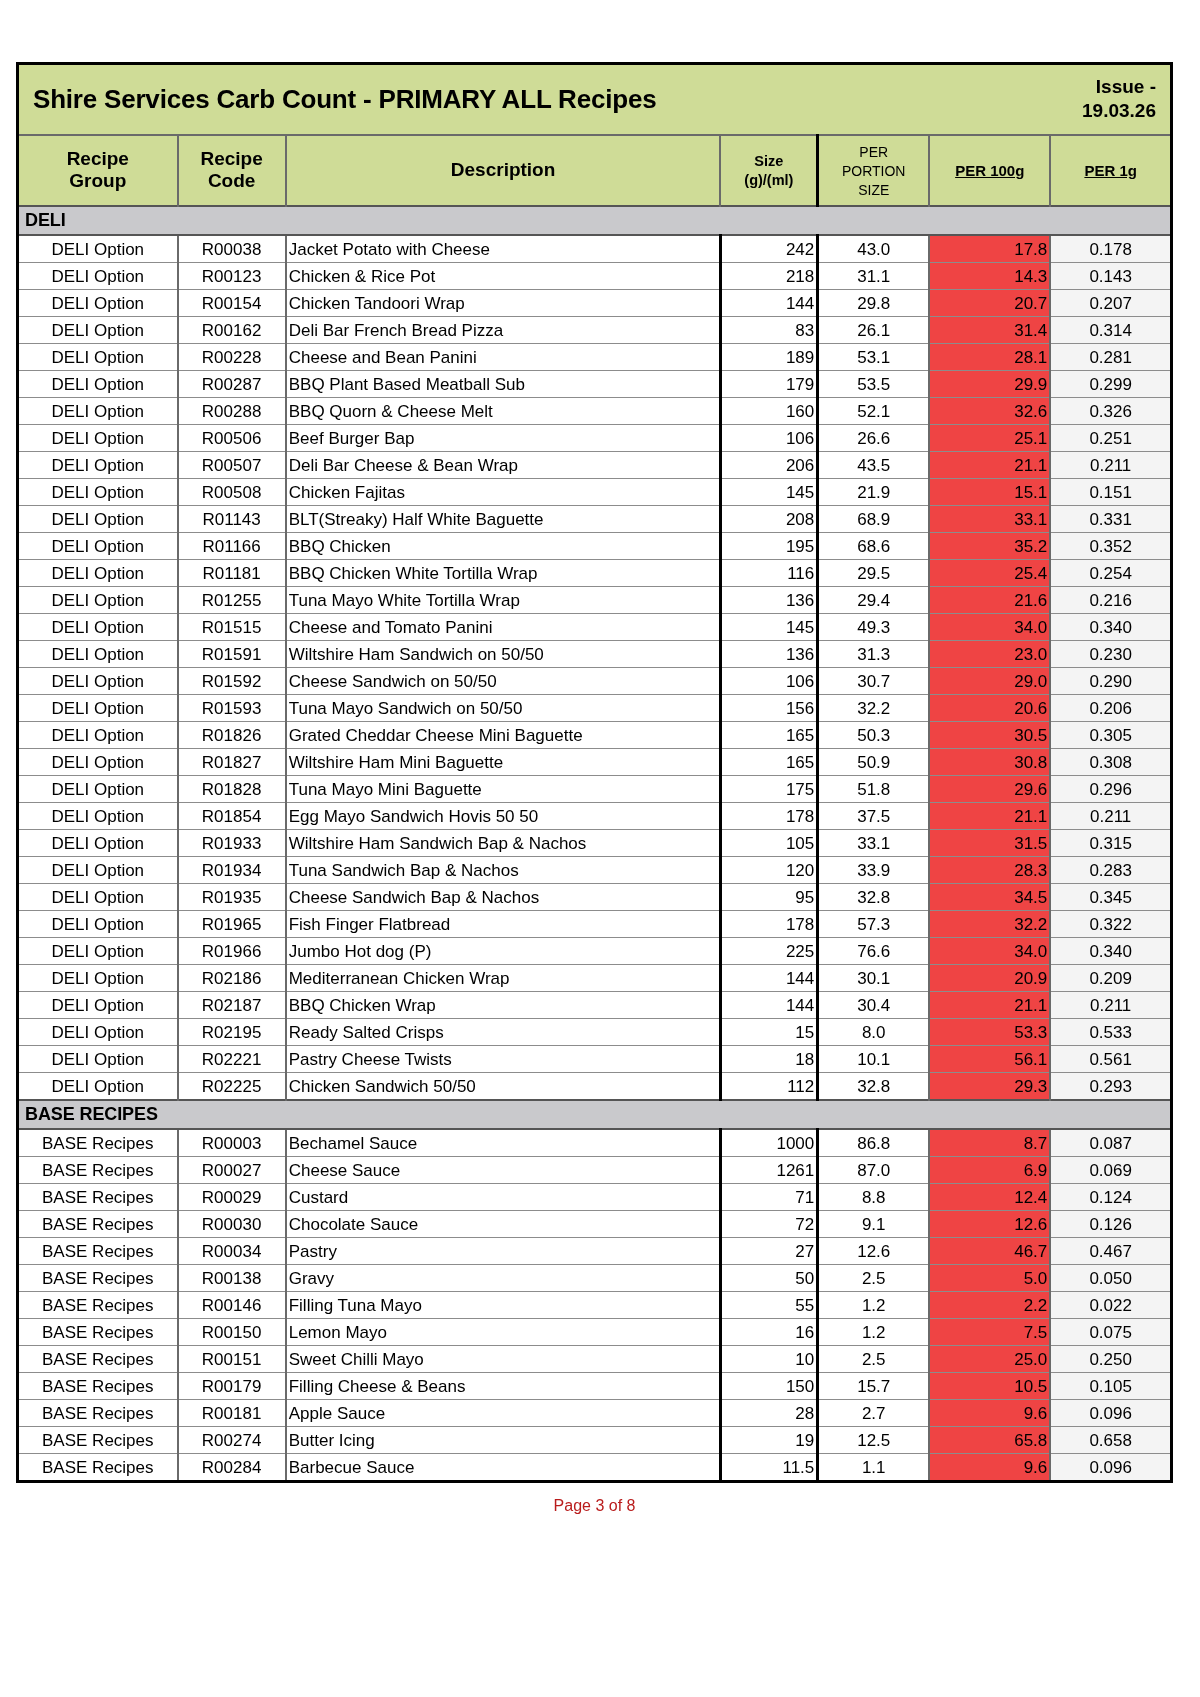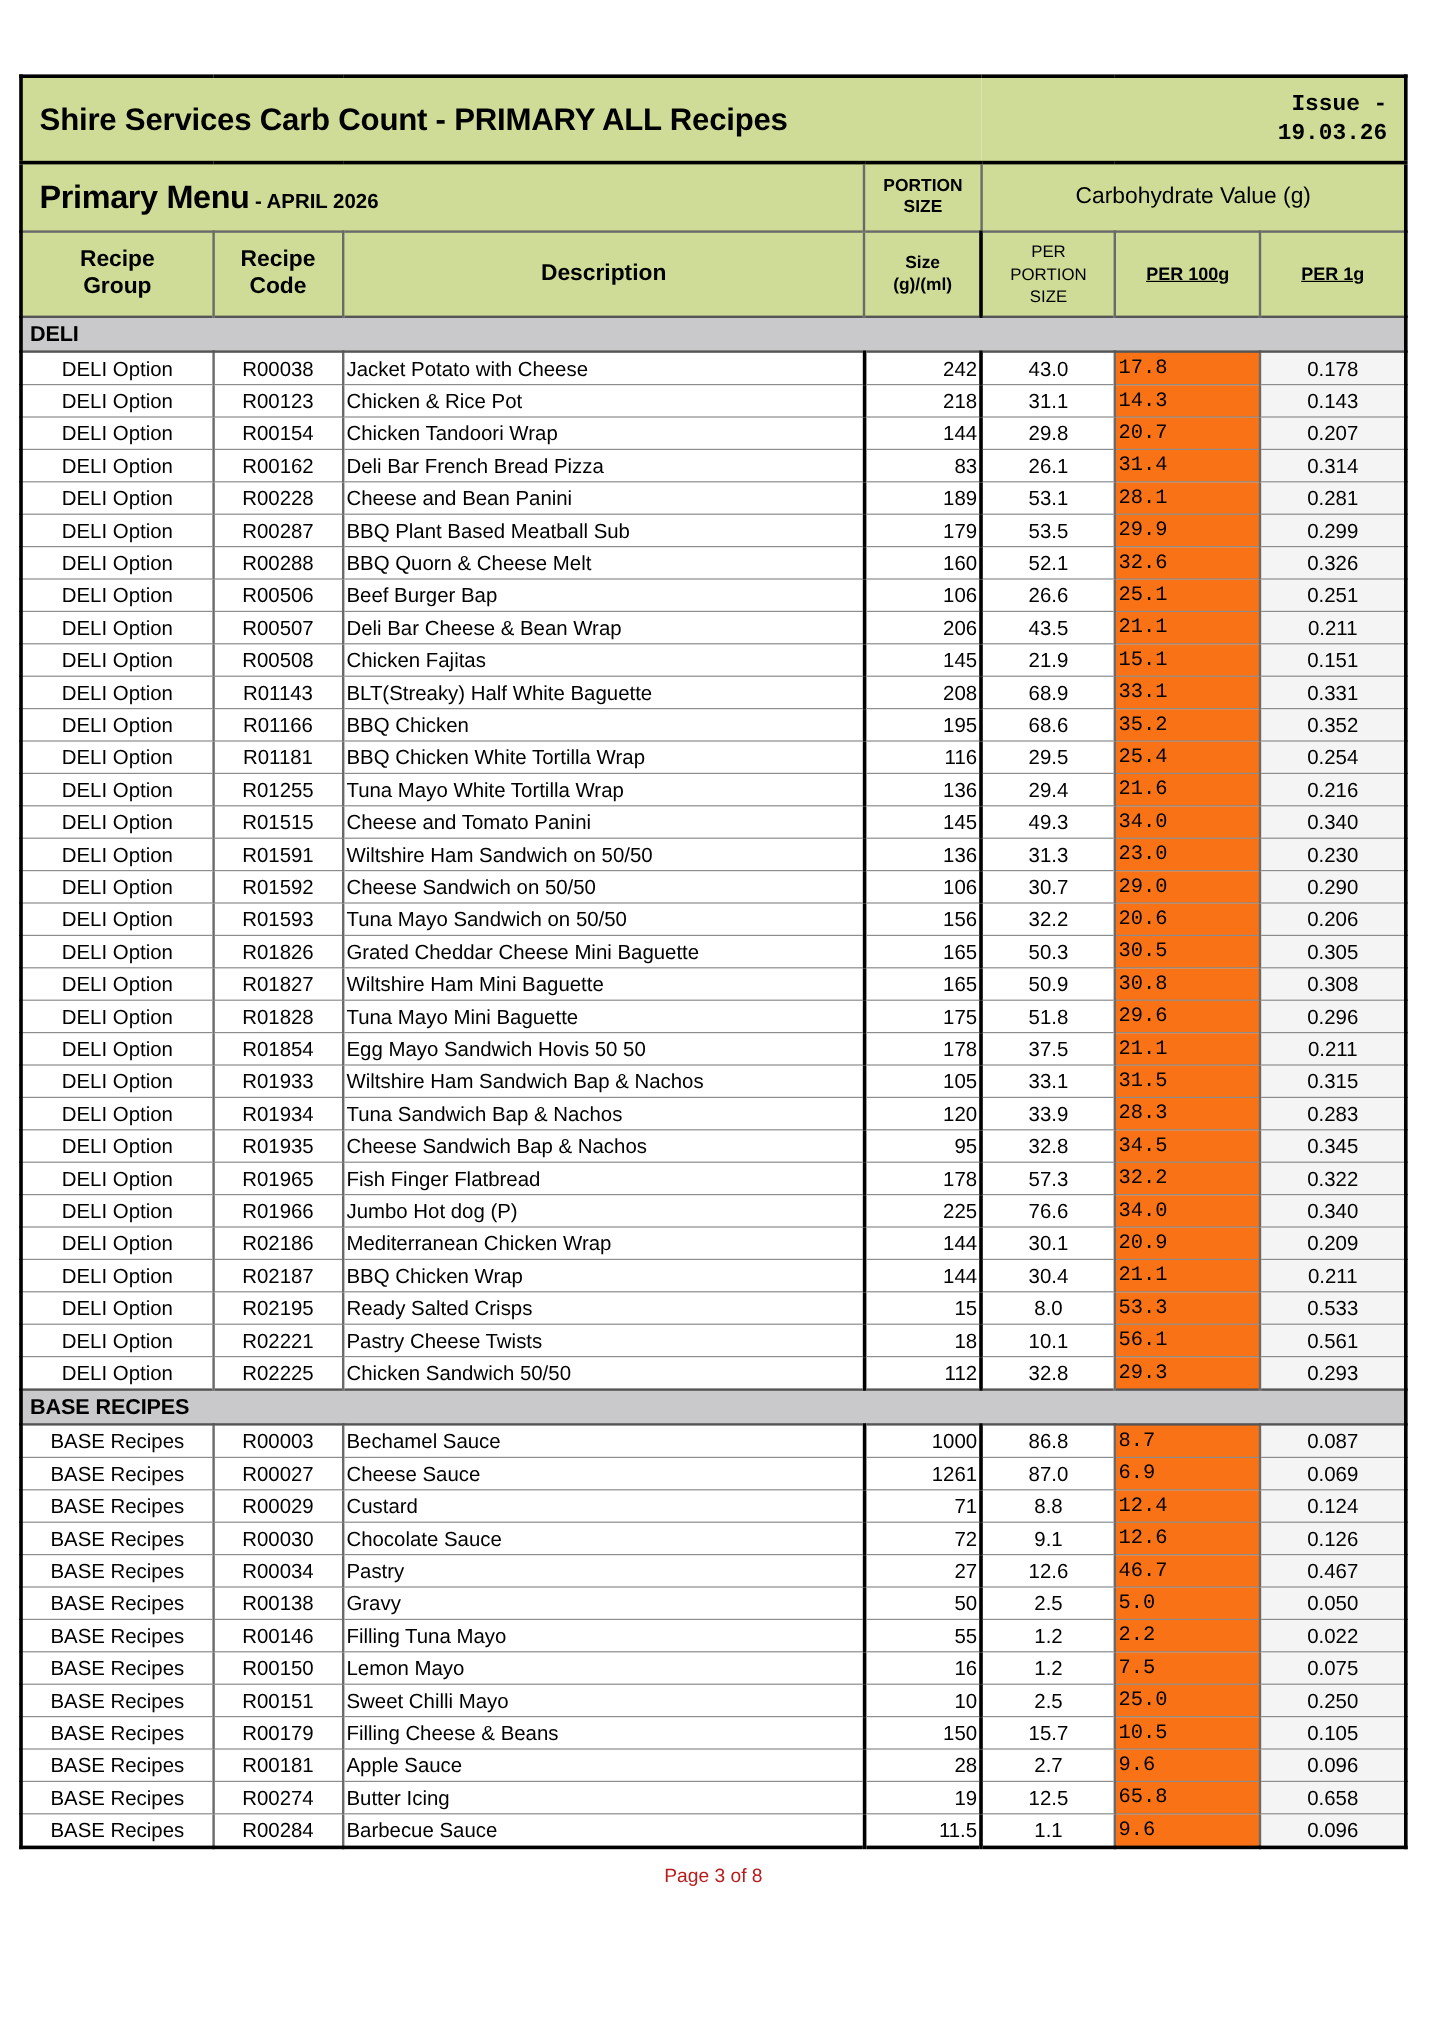--- a/index.html
+++ b/index.html
@@ -51,21 +51,20 @@
     vertical-align: middle;
     border-right: none;
   }
   td.title-issue {
     padding: 10px 14px 10px 0;
     font-size: 19px;
     font-weight: bold;
     text-align: right;
     line-height: 1.28;
     vertical-align: middle;
-    font-family: Liberation Mono, monospace;
   }
   td.title-issue .issue-l1 { display: block; }
   td.title-issue .issue-l2 { display: block; }
 
   
   tr.subhead td { border-top: 3px solid #000; }
   td.menu-name {
     padding: 12px 0 12px 14px;
     vertical-align: middle;
     border-right: 2px solid #6a6a6a;
@@ -158,24 +157,23 @@
   }
   td.d-size {
     text-align: right;
     border-right: 3px solid #000;
   }
   td.d-pps {
     text-align: center;
     border-right: 2px solid #6a6a6a;
   }
   td.d-p100 {
-    text-align: left;
-    background: #f97316;
+    text-align: right;
+    background: #ef4444;
     border-right: 2px solid #6a6a6a;
-    font-family: Liberation Mono, monospace;
   }
   td.d-p1 {
     text-align: center;
     background: #f4f4f4;
   }
 
   tr.row.last-of-block td { border-bottom: 1px solid #8c8c8c; }
 
   
   .footer {
@@ -204,31 +202,20 @@
     <tbody id="table-body">
 
       <tr class="band">
         <td class="title-main" colspan="4">Shire Services Carb Count - PRIMARY ALL Recipes</td>
         <td class="title-issue" colspan="3">
           <span class="issue-l1">Issue -</span>
           <span class="issue-l2">19.03.26</span>
         </td>
       </tr>
 
-      <tr class="band subhead">
-        <td class="menu-name" colspan="3">
-          <span class="menu-big">Primary Menu</span>
-          <span class="menu-small">- APRIL 2026</span>
-        </td>
-        <td class="portion-size-head">
-          <span>PORTION</span><br>
-          <span>SIZE</span>
-        </td>
-        <td class="carbvalue-head" colspan="3">Carbohydrate Value (g)</td>
-      </tr>
 
       <tr class="band colhead">
         <td>
           <span class="ch-big">Recipe</span><br>
           <span class="ch-big">Group</span>
         </td>
         <td>
           <span class="ch-big">Recipe</span><br>
           <span class="ch-big">Code</span>
         </td>

